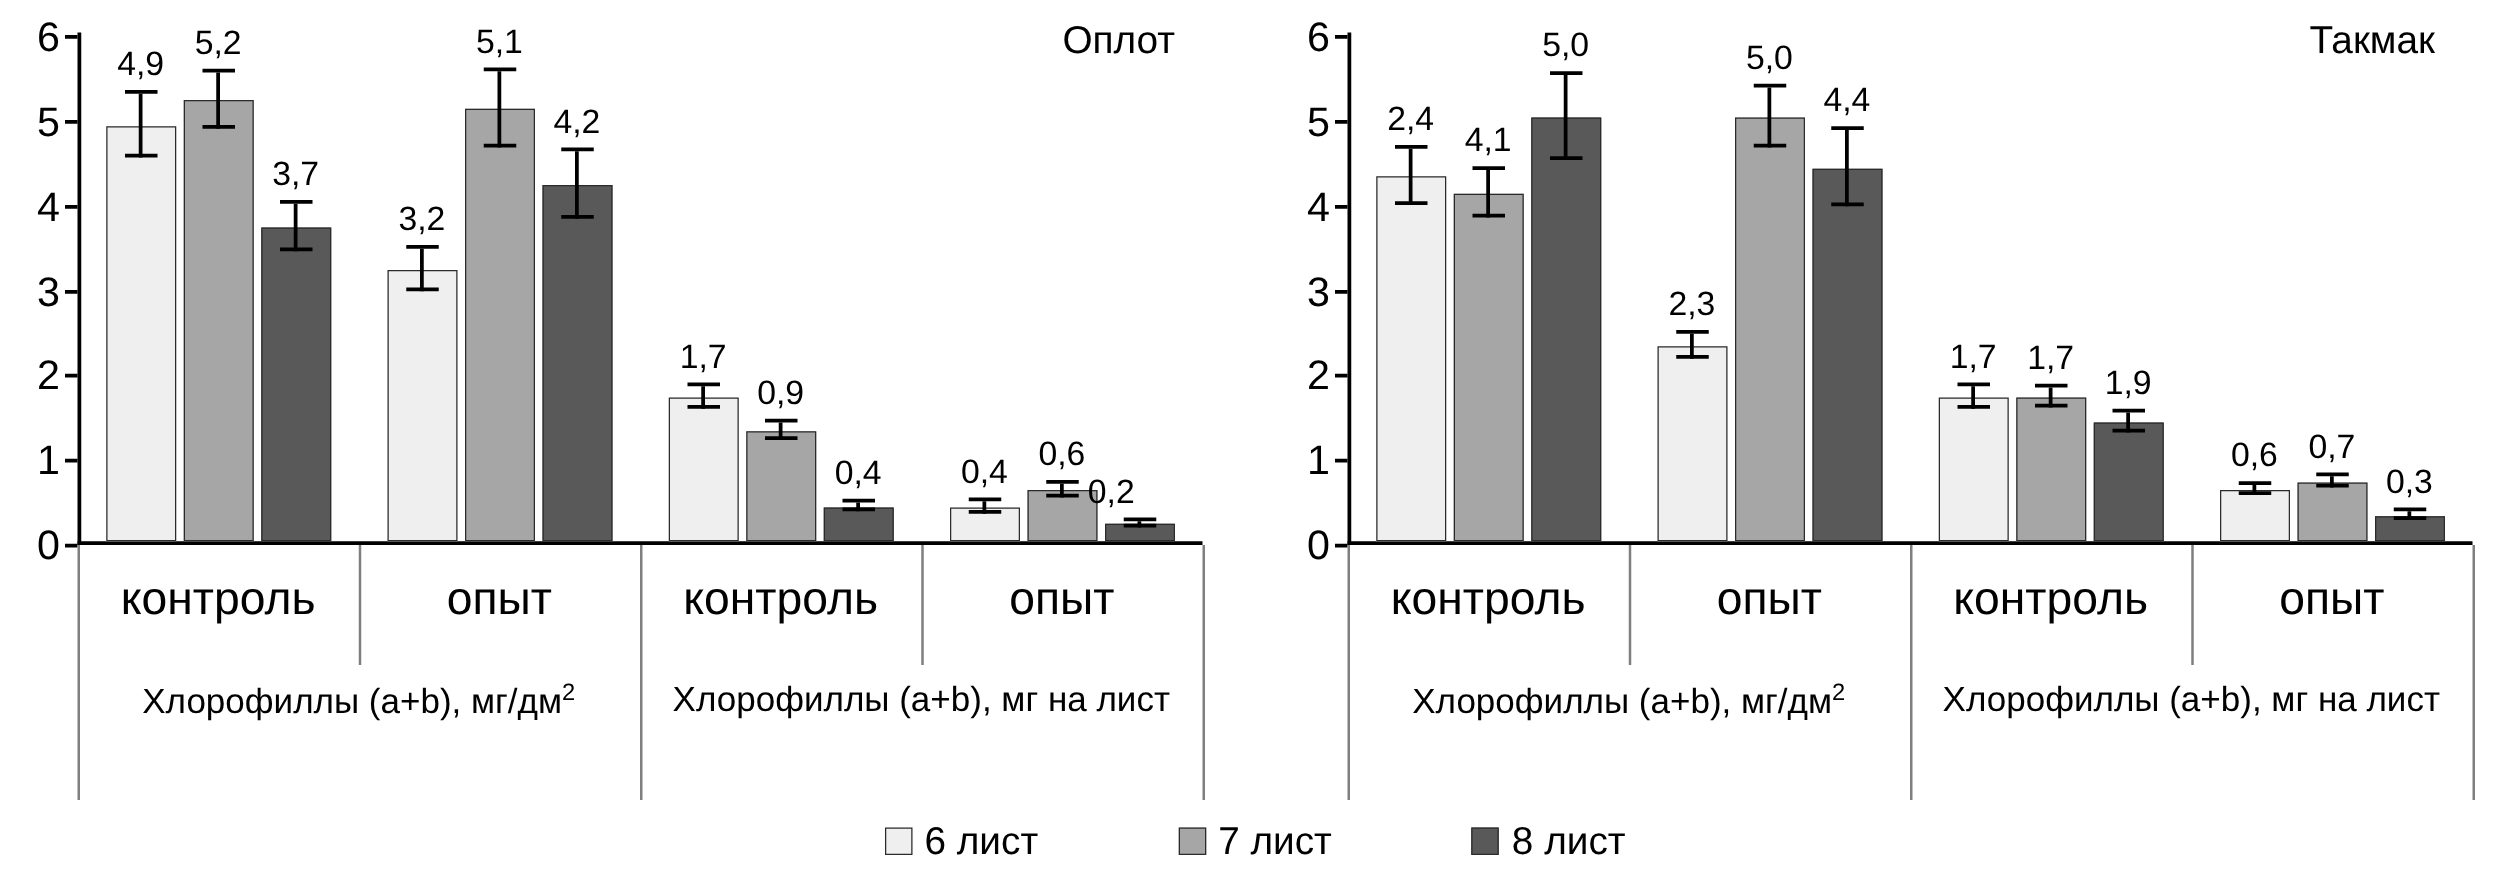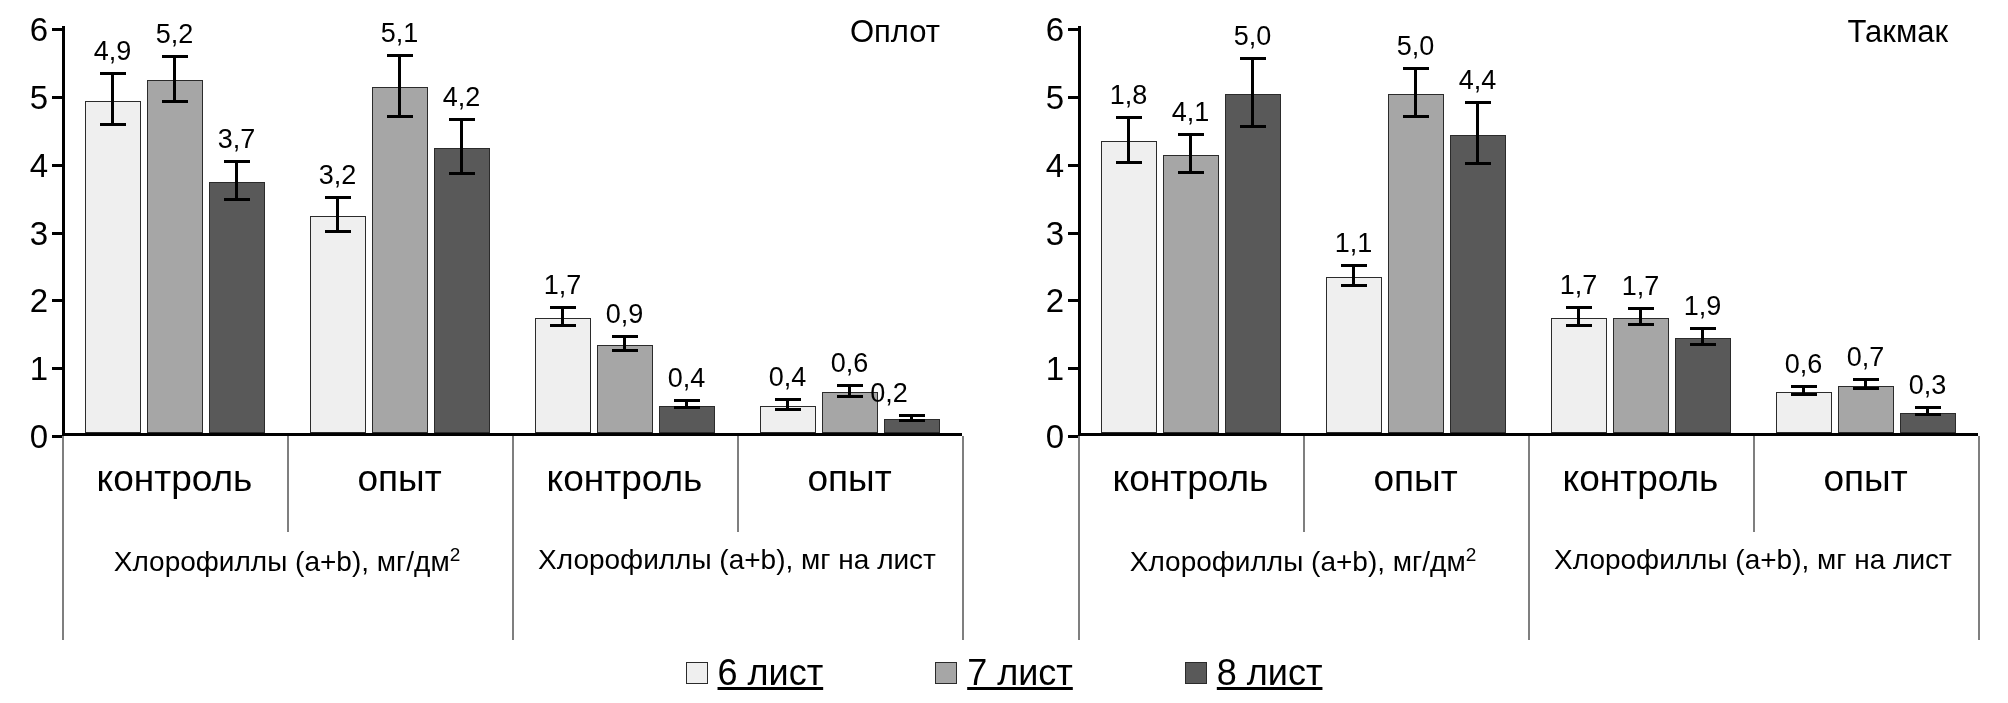--- a/index.html
+++ b/index.html
@@ -157,22 +157,21 @@
     height: 50px;
     display: flex;
     justify-content: center;
     align-items: center;
     gap: 112px;
   }
   .legend-item {
     display: flex;
     align-items: center;
     gap: 10px;
-    font-size: 36px;
-    text-decoration: underline;
+    font-size: 31px;
   }
   .swatch {
     width: 22px;
     height: 22px;
     border: 1px solid #2b2b2b;
     box-sizing: border-box;
     display: inline-block;
   }
   .swatch.s0 { background: #efefef; }
   .swatch.s1 { background: #a6a6a6; }
@@ -301,36 +300,36 @@
           <div class="ytick" style="top: 69.8333px;"></div>
           <div class="ylabel" style="top: 70.8333px;">5</div>
           <div class="ytick" style="top: 2px;"></div>
           <div class="ylabel" style="top: 3px;">6</div>
         </div>
       <div class="bars-layer">
           <div class="bar s0" style="left: 22.5px; width: 56px; height: 291.683px;"></div>
           <div class="err" style="left: 49px; bottom: 269.298px; height: 44.77px;"></div>
           <div class="err-cap" style="left: 37.5px; width: 26px; bottom: 314.068px;"></div>
           <div class="err-cap" style="left: 37.5px; width: 26px; bottom: 269.298px;"></div>
-          <div class="datalabel" style="left: 50.5px; bottom: 324.068px;">1,8</div>
+          <div class="datalabel" style="left: 50.5px; bottom: 324.068px;">2,4</div>
           <div class="bar s1" style="left: 84.5px; width: 56px; height: 278.117px;"></div>
           <div class="err" style="left: 111px; bottom: 259.123px; height: 37.9867px;"></div>
           <div class="err-cap" style="left: 99.5px; width: 26px; bottom: 297.11px;"></div>
           <div class="err-cap" style="left: 99.5px; width: 26px; bottom: 259.123px;"></div>
           <div class="datalabel" style="left: 112.5px; bottom: 307.11px;">4,1</div>
           <div class="bar s2" style="left: 146.5px; width: 56px; height: 339.167px;"></div>
           <div class="err" style="left: 173px; bottom: 305.25px; height: 67.8333px;"></div>
           <div class="err-cap" style="left: 161.5px; width: 26px; bottom: 373.083px;"></div>
           <div class="err-cap" style="left: 161.5px; width: 26px; bottom: 305.25px;"></div>
           <div class="datalabel" style="left: 174.5px; bottom: 383.083px;">5,0</div>
           <div class="bar s0" style="left: 247.5px; width: 56px; height: 156.017px;"></div>
           <div class="err" style="left: 274px; bottom: 145.842px; height: 20.35px;"></div>
           <div class="err-cap" style="left: 262.5px; width: 26px; bottom: 166.192px;"></div>
           <div class="err-cap" style="left: 262.5px; width: 26px; bottom: 145.842px;"></div>
-          <div class="datalabel" style="left: 275.5px; bottom: 176.192px;">1,1</div>
+          <div class="datalabel" style="left: 275.5px; bottom: 176.192px;">2,3</div>
           <div class="bar s1" style="left: 309.5px; width: 56px; height: 339.167px;"></div>
           <div class="err" style="left: 336px; bottom: 315.425px; height: 47.4833px;"></div>
           <div class="err-cap" style="left: 324.5px; width: 26px; bottom: 362.908px;"></div>
           <div class="err-cap" style="left: 324.5px; width: 26px; bottom: 315.425px;"></div>
           <div class="datalabel" style="left: 337.5px; bottom: 372.908px;">5,0</div>
           <div class="bar s2" style="left: 371.5px; width: 56px; height: 298.467px;"></div>
           <div class="err" style="left: 398px; bottom: 267.942px; height: 61.05px;"></div>
           <div class="err-cap" style="left: 386.5px; width: 26px; bottom: 328.992px;"></div>
           <div class="err-cap" style="left: 386.5px; width: 26px; bottom: 267.942px;"></div>
           <div class="datalabel" style="left: 399.5px; bottom: 338.992px;">4,4</div>

